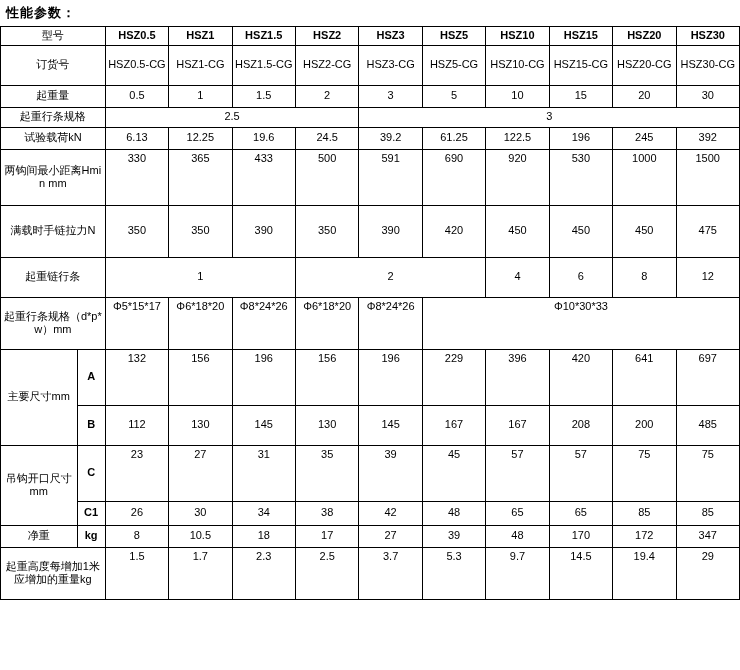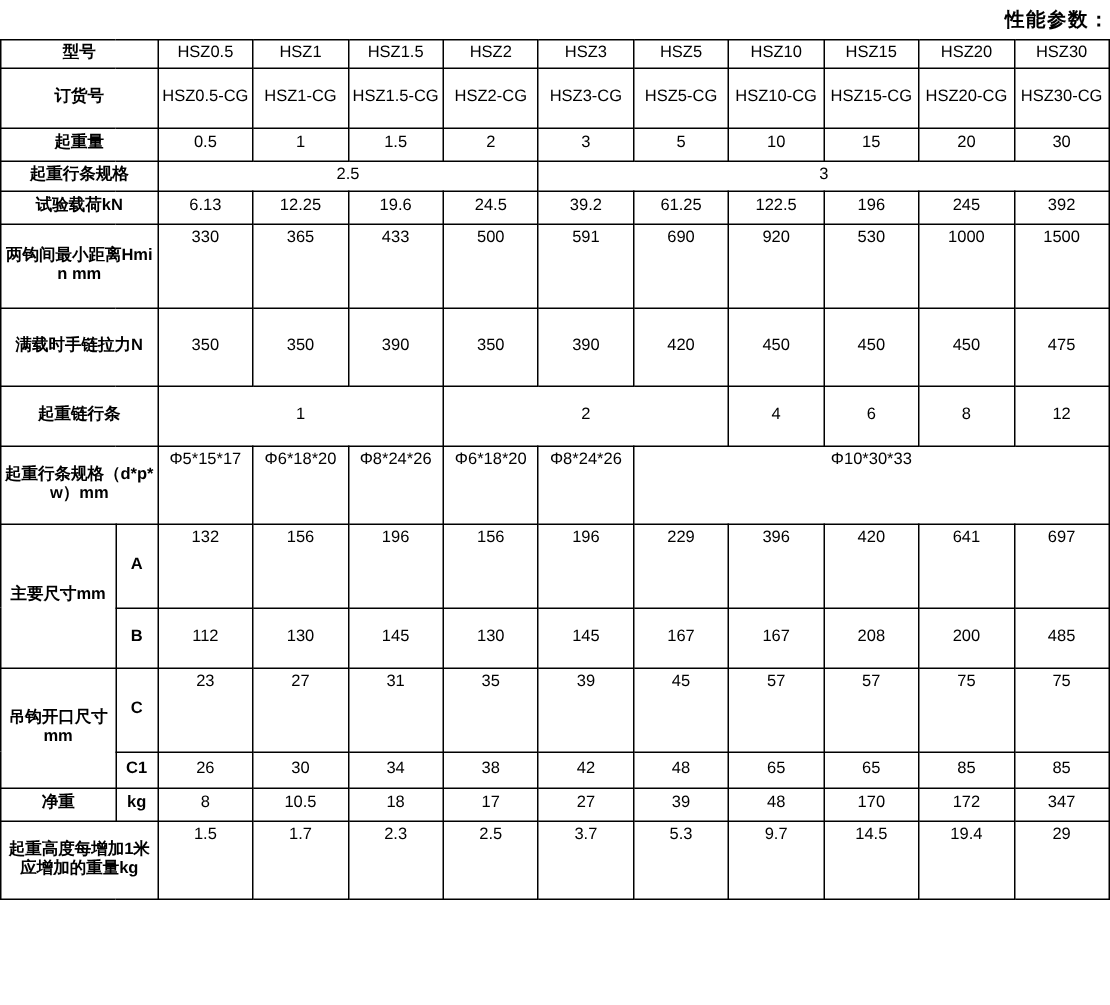--- a/index.html
+++ b/index.html
@@ -12,48 +12,47 @@
     height: 670px;
     font-family: "Liberation Sans", sans-serif;
     color: #000000;
     overflow: hidden;
   }
   .page-title {
     font-size: 13px;
     font-weight: bold;
     margin: 4px 0 4px 6px;
     letter-spacing: 1px;
-    text-align: right;
   }
   table.spec {
     border-collapse: collapse;
     table-layout: fixed;
     width: 740px;
     font-size: 11px;
   }
   table.spec td {
     border: 1px solid #000000;
     text-align: center;
     vertical-align: middle;
     padding: 2px 1px;
     line-height: 1.25;
     word-break: break-all;
   }
   td.rowlabel {
-    font-weight: bold;
+    font-weight: normal;
     text-align: left;
     padding-left: 6px;
     margin-left: 20px;
   }
   td.sublabel {
     font-weight: bold;
     text-align: center;
   }
   td.head {
-    font-weight: normal;
+    font-weight: bold;
   }
   .col-label { width: 76px; }
   .col-sub { width: 28px; }
   .col-d { width: 63px; }
   .tall-a { height: 56px; }
   .tall-b { height: 52px; }
   .tall-c { height: 40px; }
 </style>
 </head>
 <body>

